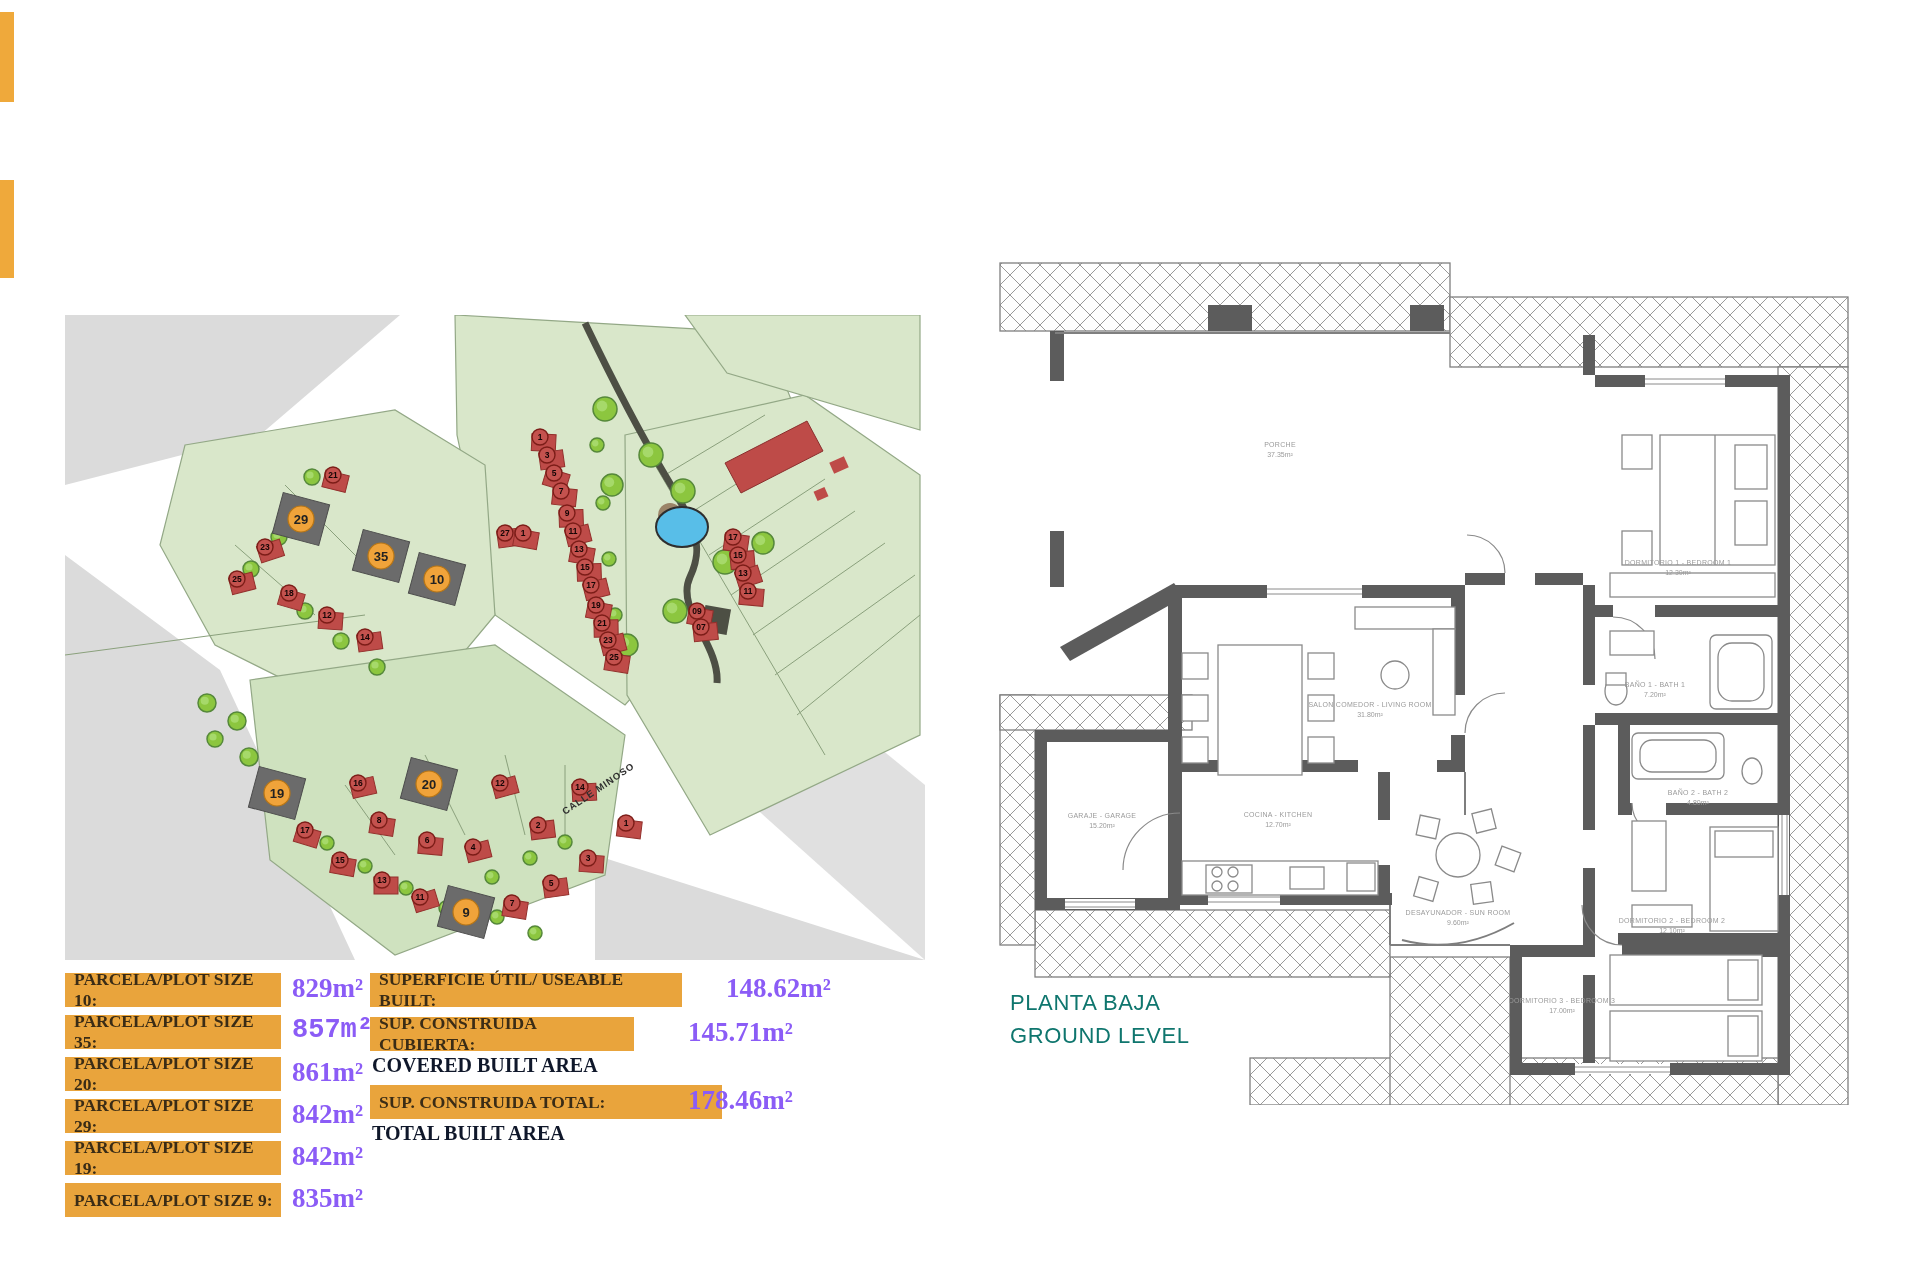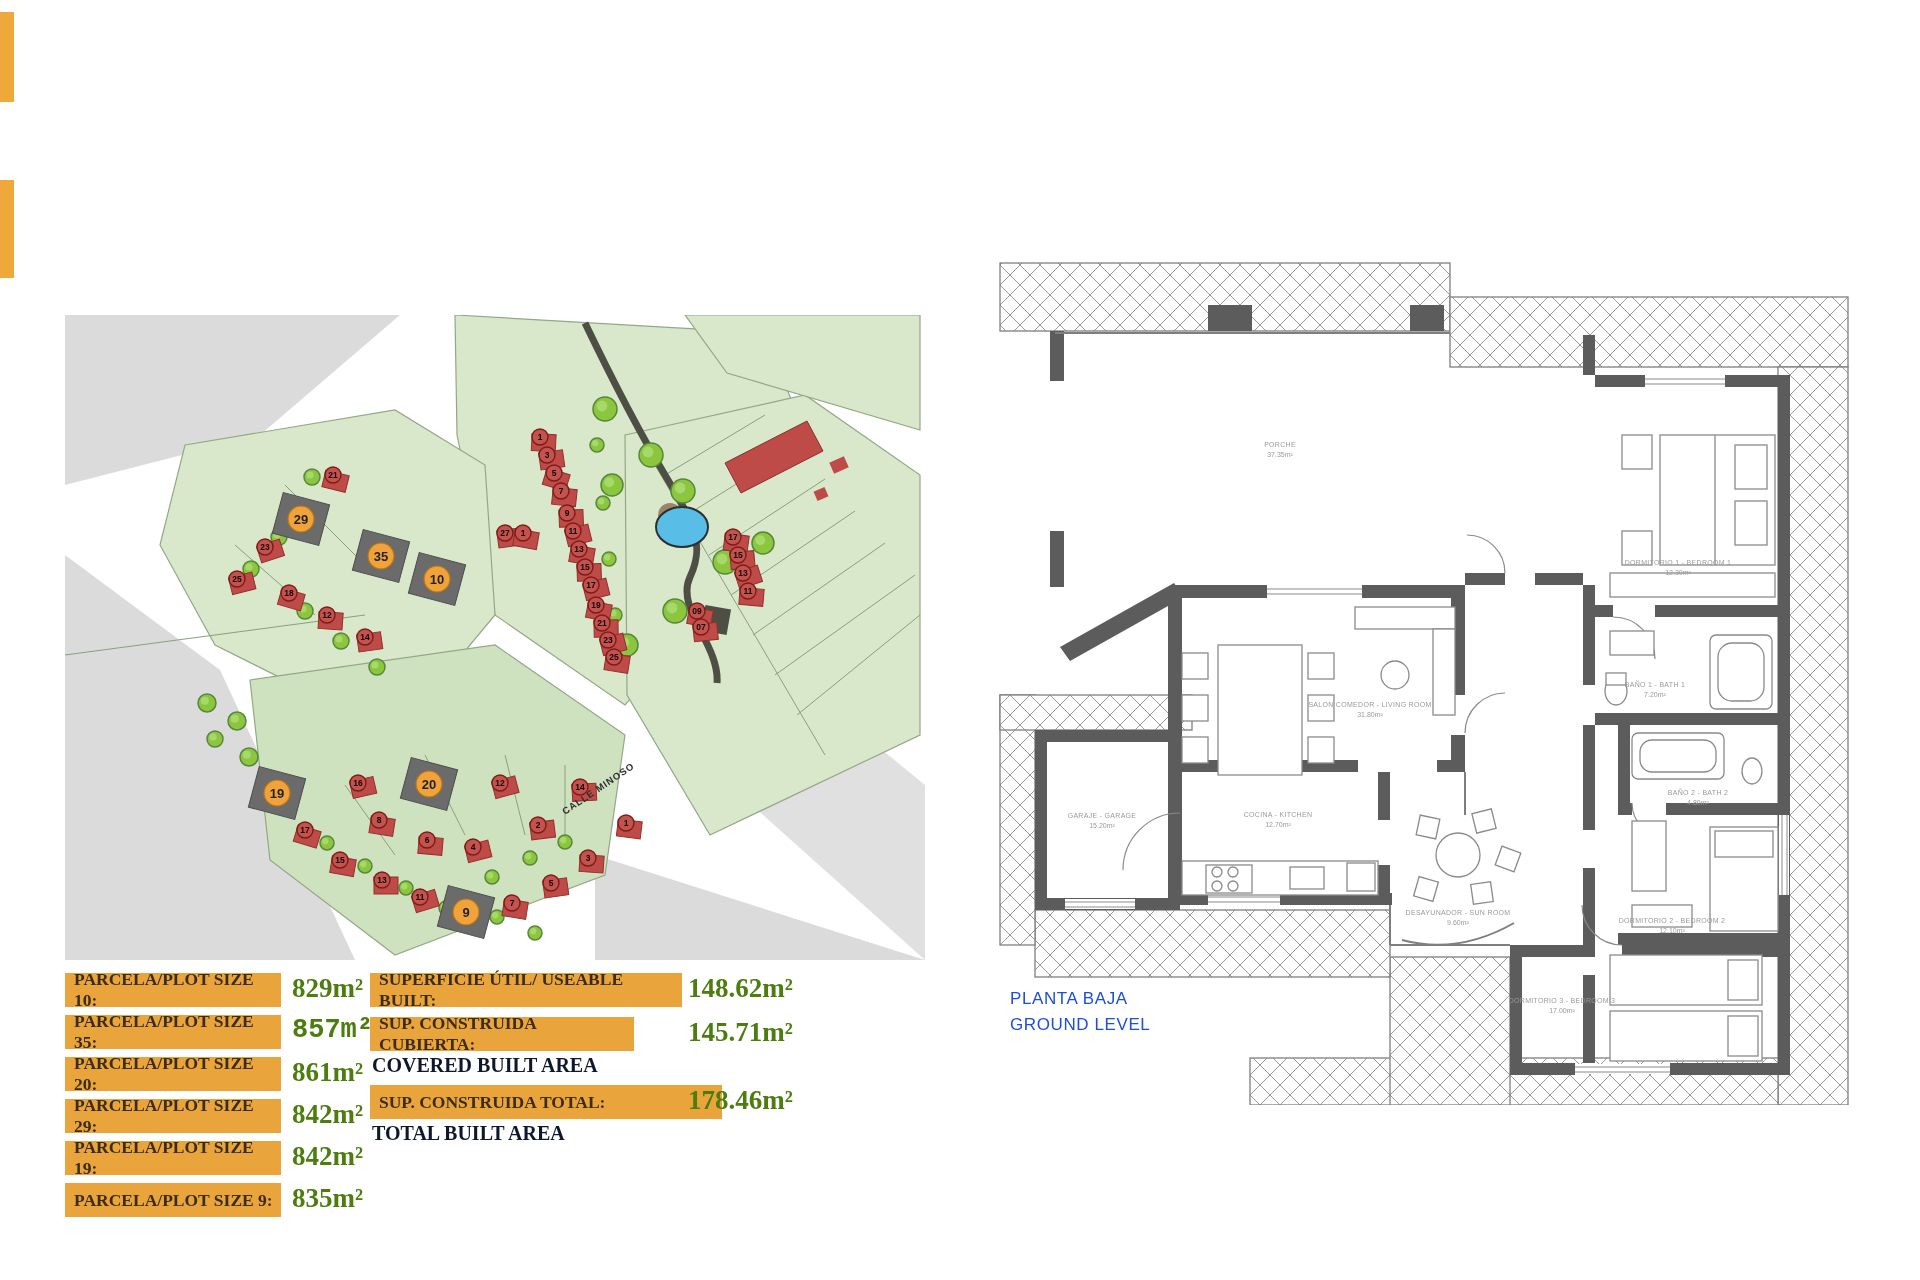--- a/index.html
+++ b/index.html
@@ -9,25 +9,25 @@
   
   .accent-bar{position:absolute;left:0;width:14px;background:#EFA93B;}
   
   #site-map{left:65px;top:315px;}
   #floor-plan{left:810px;top:255px;}
   
   .prow-label{position:absolute;background:#E9A43C;color:#3A2C16;
       font-family:"Liberation Serif",serif;font-weight:bold;font-size:17.5px;
       display:flex;align-items:center;padding-left:9px;box-sizing:border-box;
       height:34px;}
-  .prow-value{position:absolute;color:#4d7c0f;font-family:"Liberation Serif",serif;
+  .prow-value{position:absolute;color:#8b5cf6;font-family:"Liberation Serif",serif;
       font-weight:bold;font-size:27px;line-height:34px;}
   .sub-label{position:absolute;color:#0f172a;font-family:"Liberation Serif",serif;
       font-weight:bold;font-size:20px;}
-  #plan-title{left:1010px;top:986px;color:#1d4ed8;font-size:17px;
+  #plan-title{left:1010px;top:986px;color:#0f766e;font-size:22px;
       letter-spacing:.6px;line-height:1.5;}
   svg text{font-family:"Liberation Sans",sans-serif;}
 </style>
 </head>
 <body>
 
 <div class="accent-bar" style="top:12px;height:90px;"></div>
 <div class="accent-bar" style="top:180px;height:98px;"></div>
 
 <svg id="site-map" class="abs" width="860" height="648" viewBox="0 0 860 648">
@@ -499,21 +499,21 @@
   <div class="prow-label" style="left:65px;top:1099px;width:216px;">PARCELA/PLOT SIZE 29:</div>
   <div class="prow-value" style="left:292px;top:1097px;">842m²</div>
   <div class="prow-label" style="left:65px;top:1141px;width:216px;">PARCELA/PLOT SIZE 19:</div>
   <div class="prow-value" style="left:292px;top:1139px;">842m²</div>
   <div class="prow-label" style="left:65px;top:1183px;width:216px;">PARCELA/PLOT SIZE 9:</div>
   <div class="prow-value" style="left:292px;top:1181px;">835m²</div>
 </div>
 
 <div>
   <div class="prow-label" style="left:370px;top:973px;width:312px;">SUPERFICIE ÚTIL/ USEABLE BUILT:</div>
-  <div class="prow-value" style="left:688px;top:971px;">148.62m²</div>
+  <div class="prow-value" style="left:726px;top:971px;">148.62m²</div>
 
   <div class="prow-label" style="left:370px;top:1017px;width:264px;">SUP. CONSTRUIDA CUBIERTA:</div>
   <div class="sub-label" style="left:372px;top:1054px;">COVERED BUILT AREA</div>
   <div class="prow-value" style="left:688px;top:1015px;">145.71m²</div>
 
   <div class="prow-label" style="left:370px;top:1085px;width:352px;">SUP. CONSTRUIDA TOTAL:</div>
   <div class="sub-label" style="left:372px;top:1122px;">TOTAL BUILT AREA</div>
   <div class="prow-value" style="left:688px;top:1083px;">178.46m²</div>
 </div>
 

